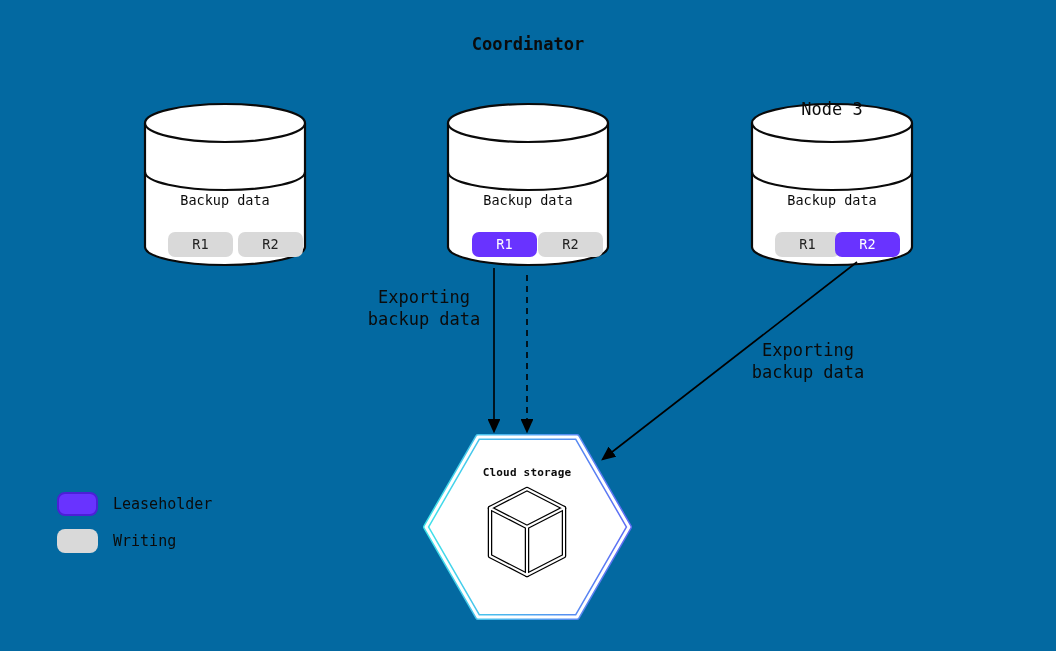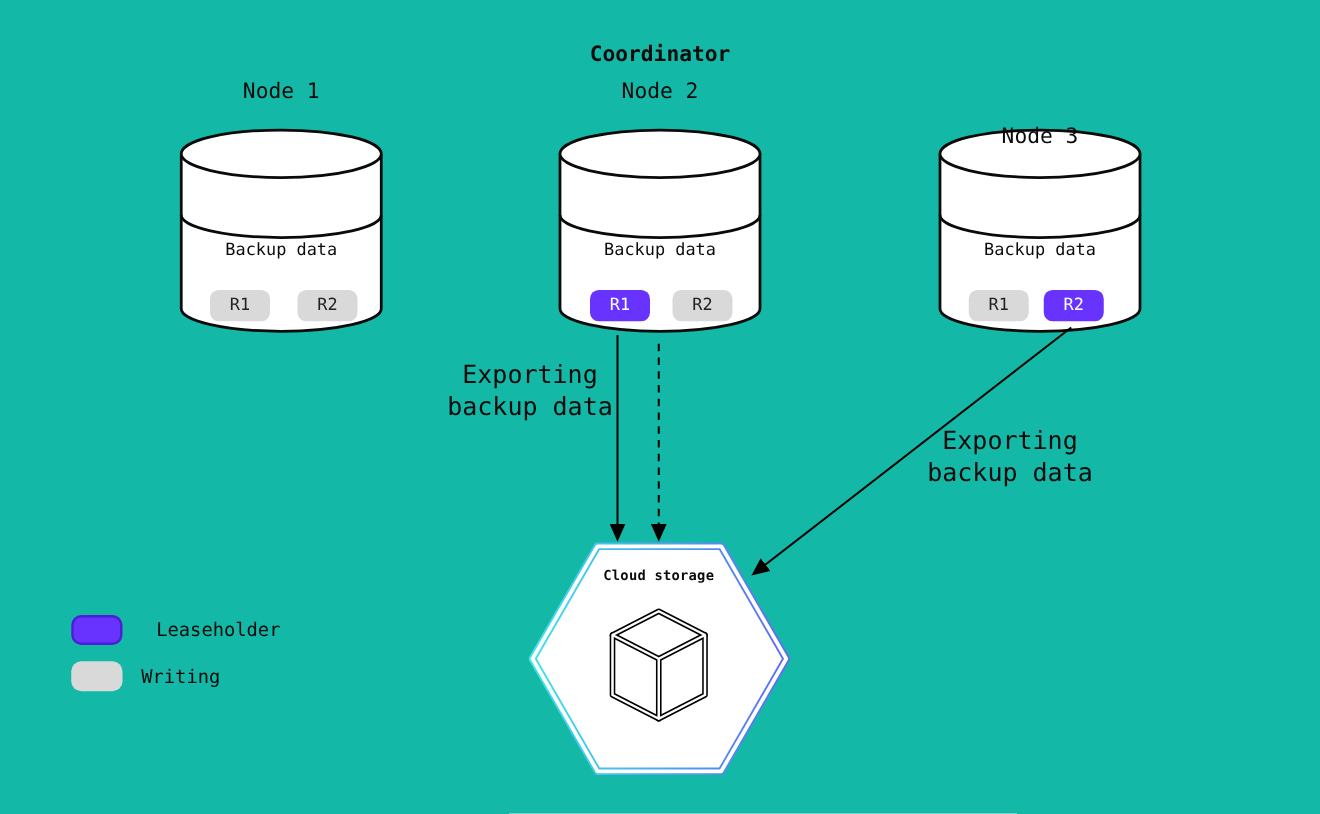--- a/index.html
+++ b/index.html
@@ -1,30 +1,30 @@
 <!DOCTYPE html>
 <html style="--leaseholder: #6933ff; --replica: #d9d9d9; --hexStart: #3fe3e9; --hexEnd: #5f6bf5;"><head>
 <meta charset="utf-8">
 <style>
   * { margin:0; padding:0; box-sizing:border-box; }
   html,body { background:#ffffff; }
   body {
     font-family:"DejaVu Sans Mono","Liberation Mono",monospace;
     color:#0b0b0b;
   }
-  .stage { position:relative; width:1056px; height:651px; background:#14b8a6; overflow:hidden; }
+  .stage { position:relative; width:1056px; height:651px; background:#0369a1; overflow:hidden; }
   .layer { position:absolute; left:0; top:0; }
   .abs { position:absolute; }
   .center { text-align:center; }
   .coordinator { font-size:17px; font-weight:bold; }
   .node-title { font-size:17px; }
   .backup { font-size:13.5px; }
-  .arrow-label { font-size:20px; line-height:1.32; white-space:pre-line; }
+  .arrow-label { font-size:17px; line-height:1.32; white-space:pre-line; }
   .badge {
-    position:absolute; width:48px; height:25px; border-radius:7px;
+    position:absolute; width:65px; height:25px; border-radius:7px;
     font-size:13.5px; line-height:25px; text-align:center;
   }
   .badge.replica { background:var(--replica,#d9d9d9); color:#222; }
   .badge.leaseholder { background:var(--leaseholder,#6933ff); color:#fff; }
   .cloud-label { font-size:11px; font-weight:bold; letter-spacing:0.2px; }
   .swatch { position:absolute; width:41px; height:24px; border-radius:8px; }
   .swatch.leaseholder { background:var(--leaseholder,#6933ff); border:2px solid #4c1fd6; }
   .swatch.replica { background:var(--replica,#d9d9d9); }
   .legend-label { font-size:15px; line-height:24px; }
 </style>
@@ -73,43 +73,41 @@
 
     <g stroke-linejoin="round" stroke-linecap="round">
       <path d="M527,489 L564,508 L564,556 L527,575 L490,556 L490,508 Z" fill="#ffffff" stroke="#000" stroke-width="4.5"></path>
       <path d="M490,508 L527,527 L564,508 M527,527 L527,575" fill="none" stroke="#000" stroke-width="4.5"></path>
       <path d="M527,489 L564,508 L564,556 L527,575 L490,556 L490,508 Z M490,508 L527,527 L564,508 M527,527 L527,575" fill="none" stroke="#ffffff" stroke-width="2"></path>
     </g>
   </svg>
 
   <div class="abs center coordinator" style="left:428px; top:34px; width:200px;">Coordinator</div>
 
-  <div class="abs center node-title" style="left:145px; top:63px; width:160px;">Node 1</div>
-  <div class="abs center node-title" style="left:448px; top:63px; width:160px;">Node 2</div>
   <div class="abs center node-title" style="left:752px; top:63px; width:160px;margin-top:36px;">Node 3</div>
 
   <div class="abs center backup" style="left:145px; top:192px; width:160px;">Backup data</div>
   <div class="abs center backup" style="left:448px; top:192px; width:160px;">Backup data</div>
   <div class="abs center backup" style="left:752px; top:192px; width:160px;">Backup data</div>
 
   <div class="badge replica" style="left:168px; top:232px;">R1</div>
   <div class="badge replica" style="left:238px; top:232px;">R2</div>
 
   <div class="badge leaseholder" style="left:472px; top:232px;">R1</div>
   <div class="badge replica" style="left:538px; top:232px;">R2</div>
 
   <div class="badge replica" style="left:775px; top:232px;">R1</div>
   <div class="badge leaseholder" style="left:835px; top:232px;">R2</div>
 
   <div class="abs center arrow-label" style="left:344px; top:286px; width:160px;">Exporting
 backup data</div>
   <div class="abs center arrow-label" style="left:728px; top:339px; width:160px;">Exporting
 backup data</div>
 
-  <div class="abs center cloud-label" style="left:447px; top:454px; width:160px;">Cloud storage</div>
+  <div class="abs center cloud-label" style="left:447px; top:466px; width:160px;">Cloud storage</div>
 
   <div class="swatch leaseholder" style="left:57px; top:492px;"></div>
-  <div class="abs legend-label" style="left:125px; top:492px;">Leaseholder</div>
+  <div class="abs legend-label" style="left:113px; top:492px;">Leaseholder</div>
 
   <div class="swatch replica" style="left:57px; top:529px;"></div>
   <div class="abs legend-label" style="left:113px; top:529px;">Writing</div>
 
 </div>
 
 </body></html>

